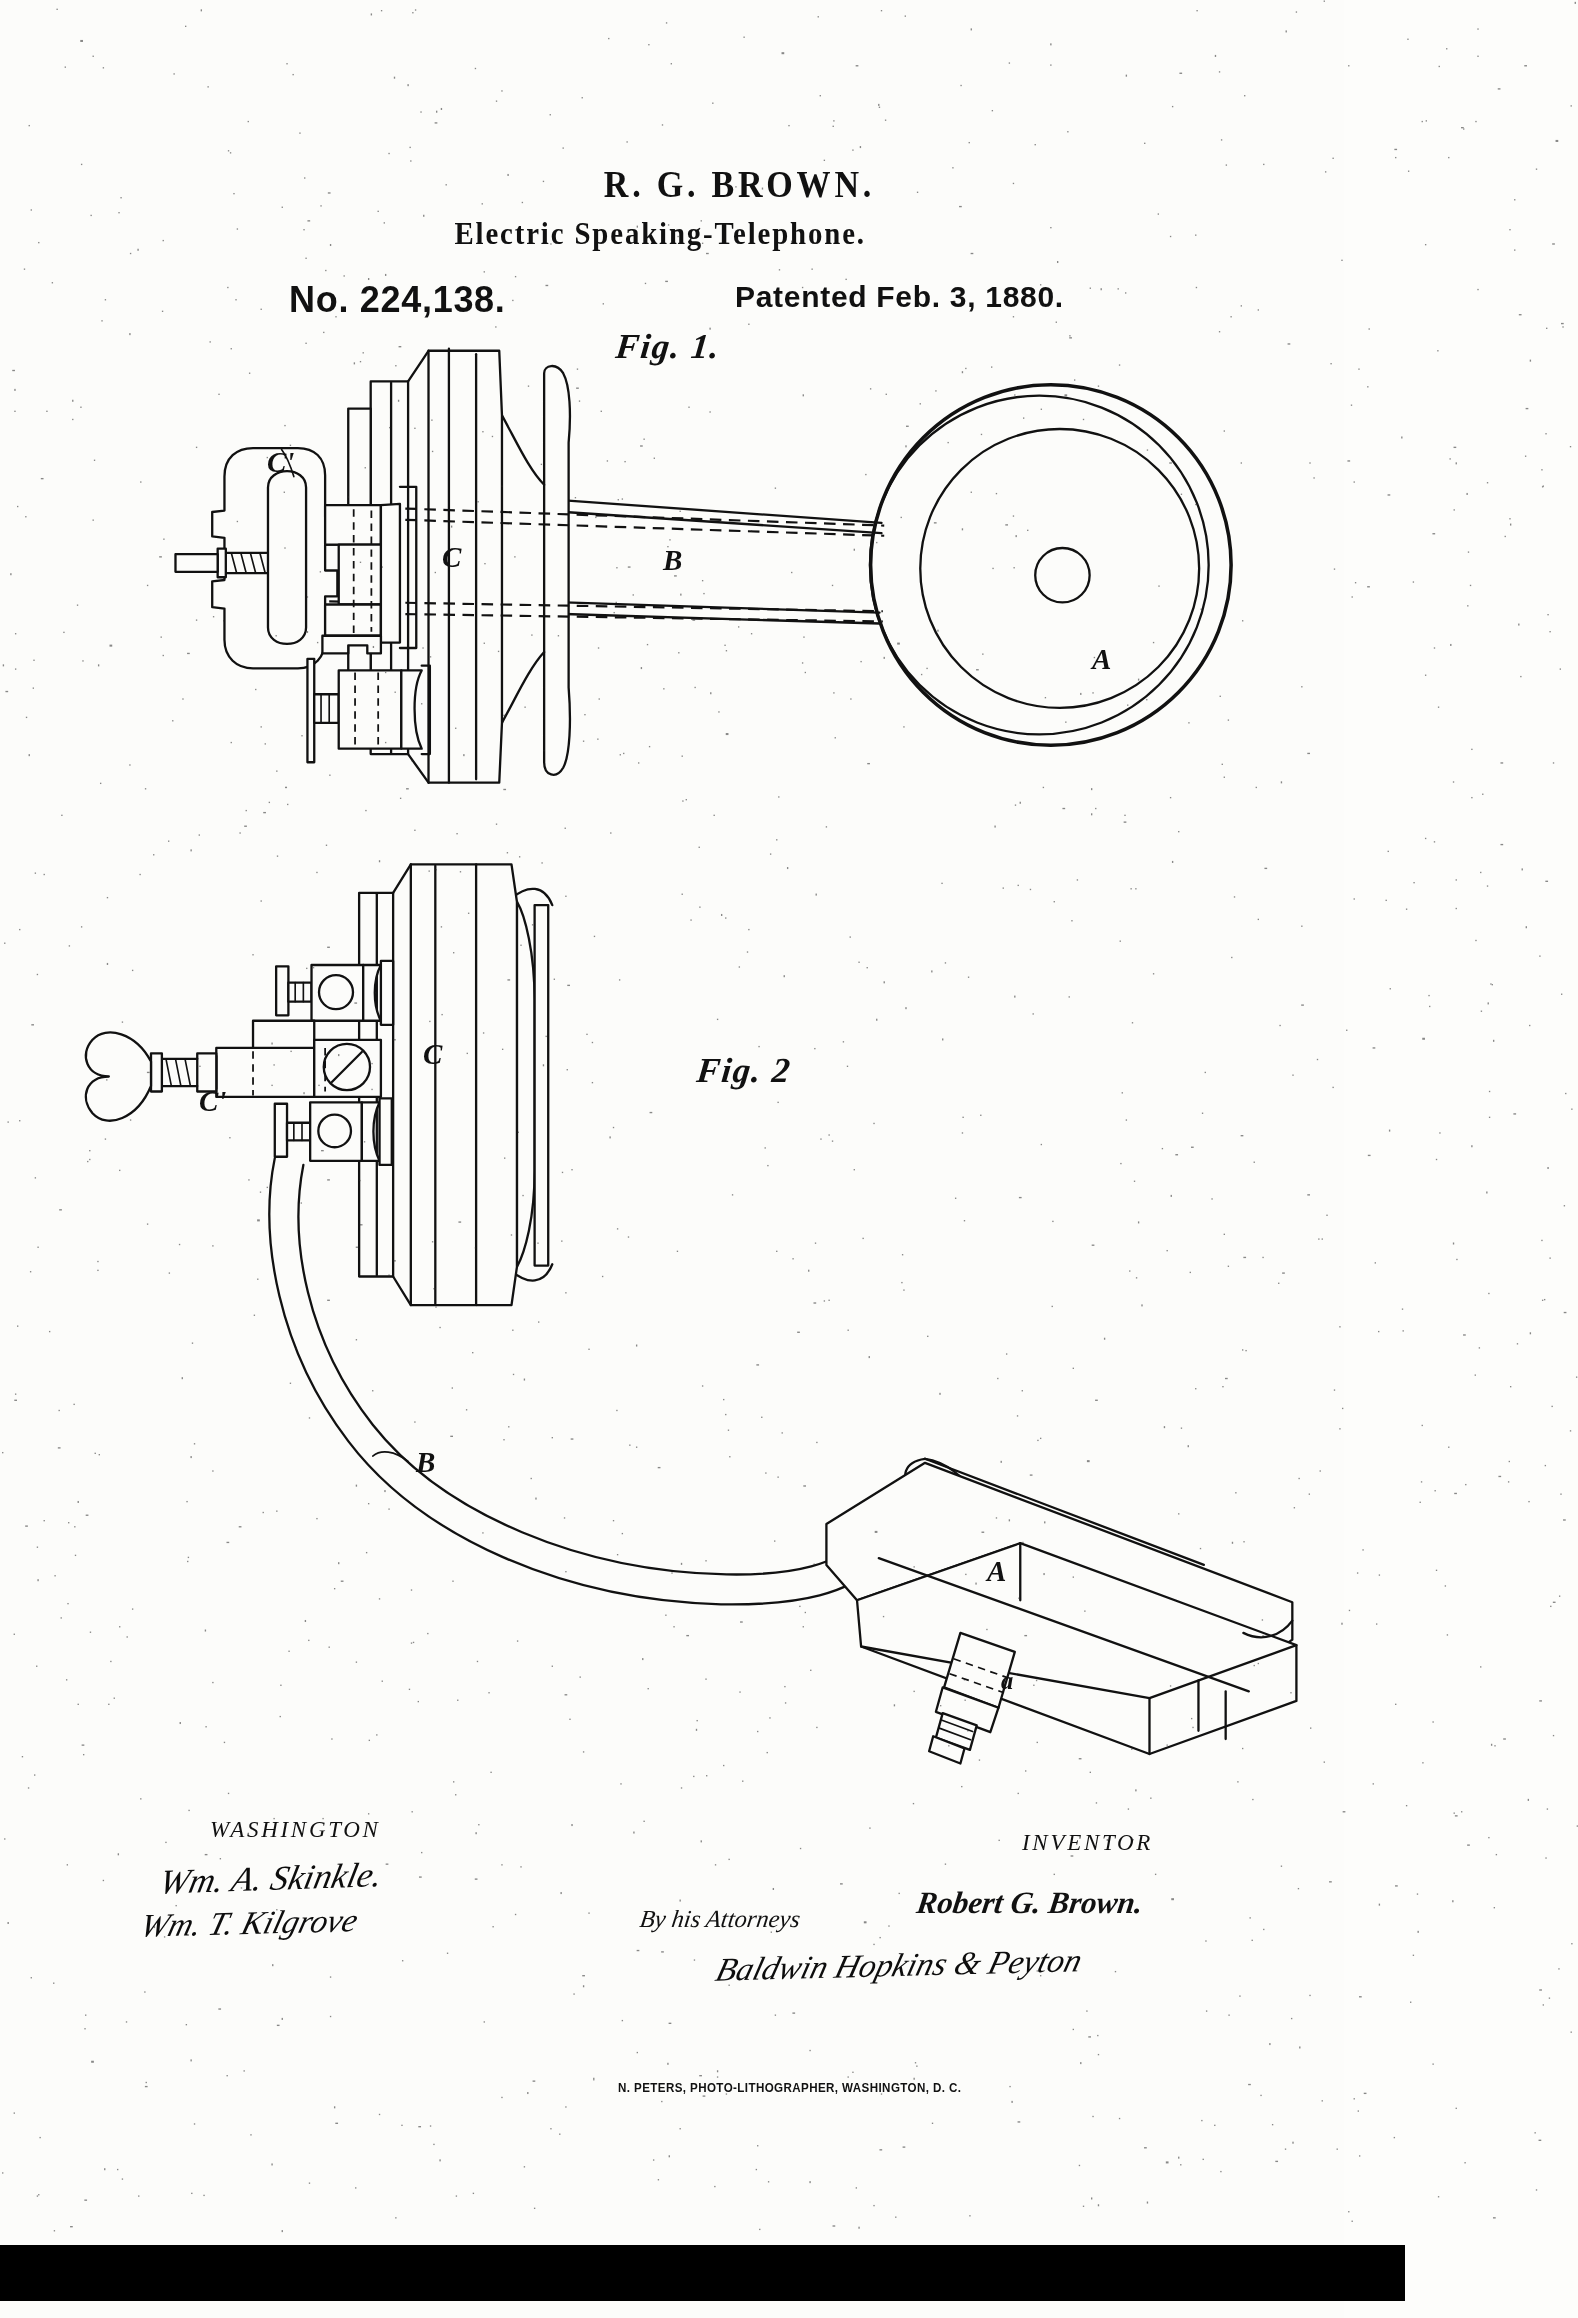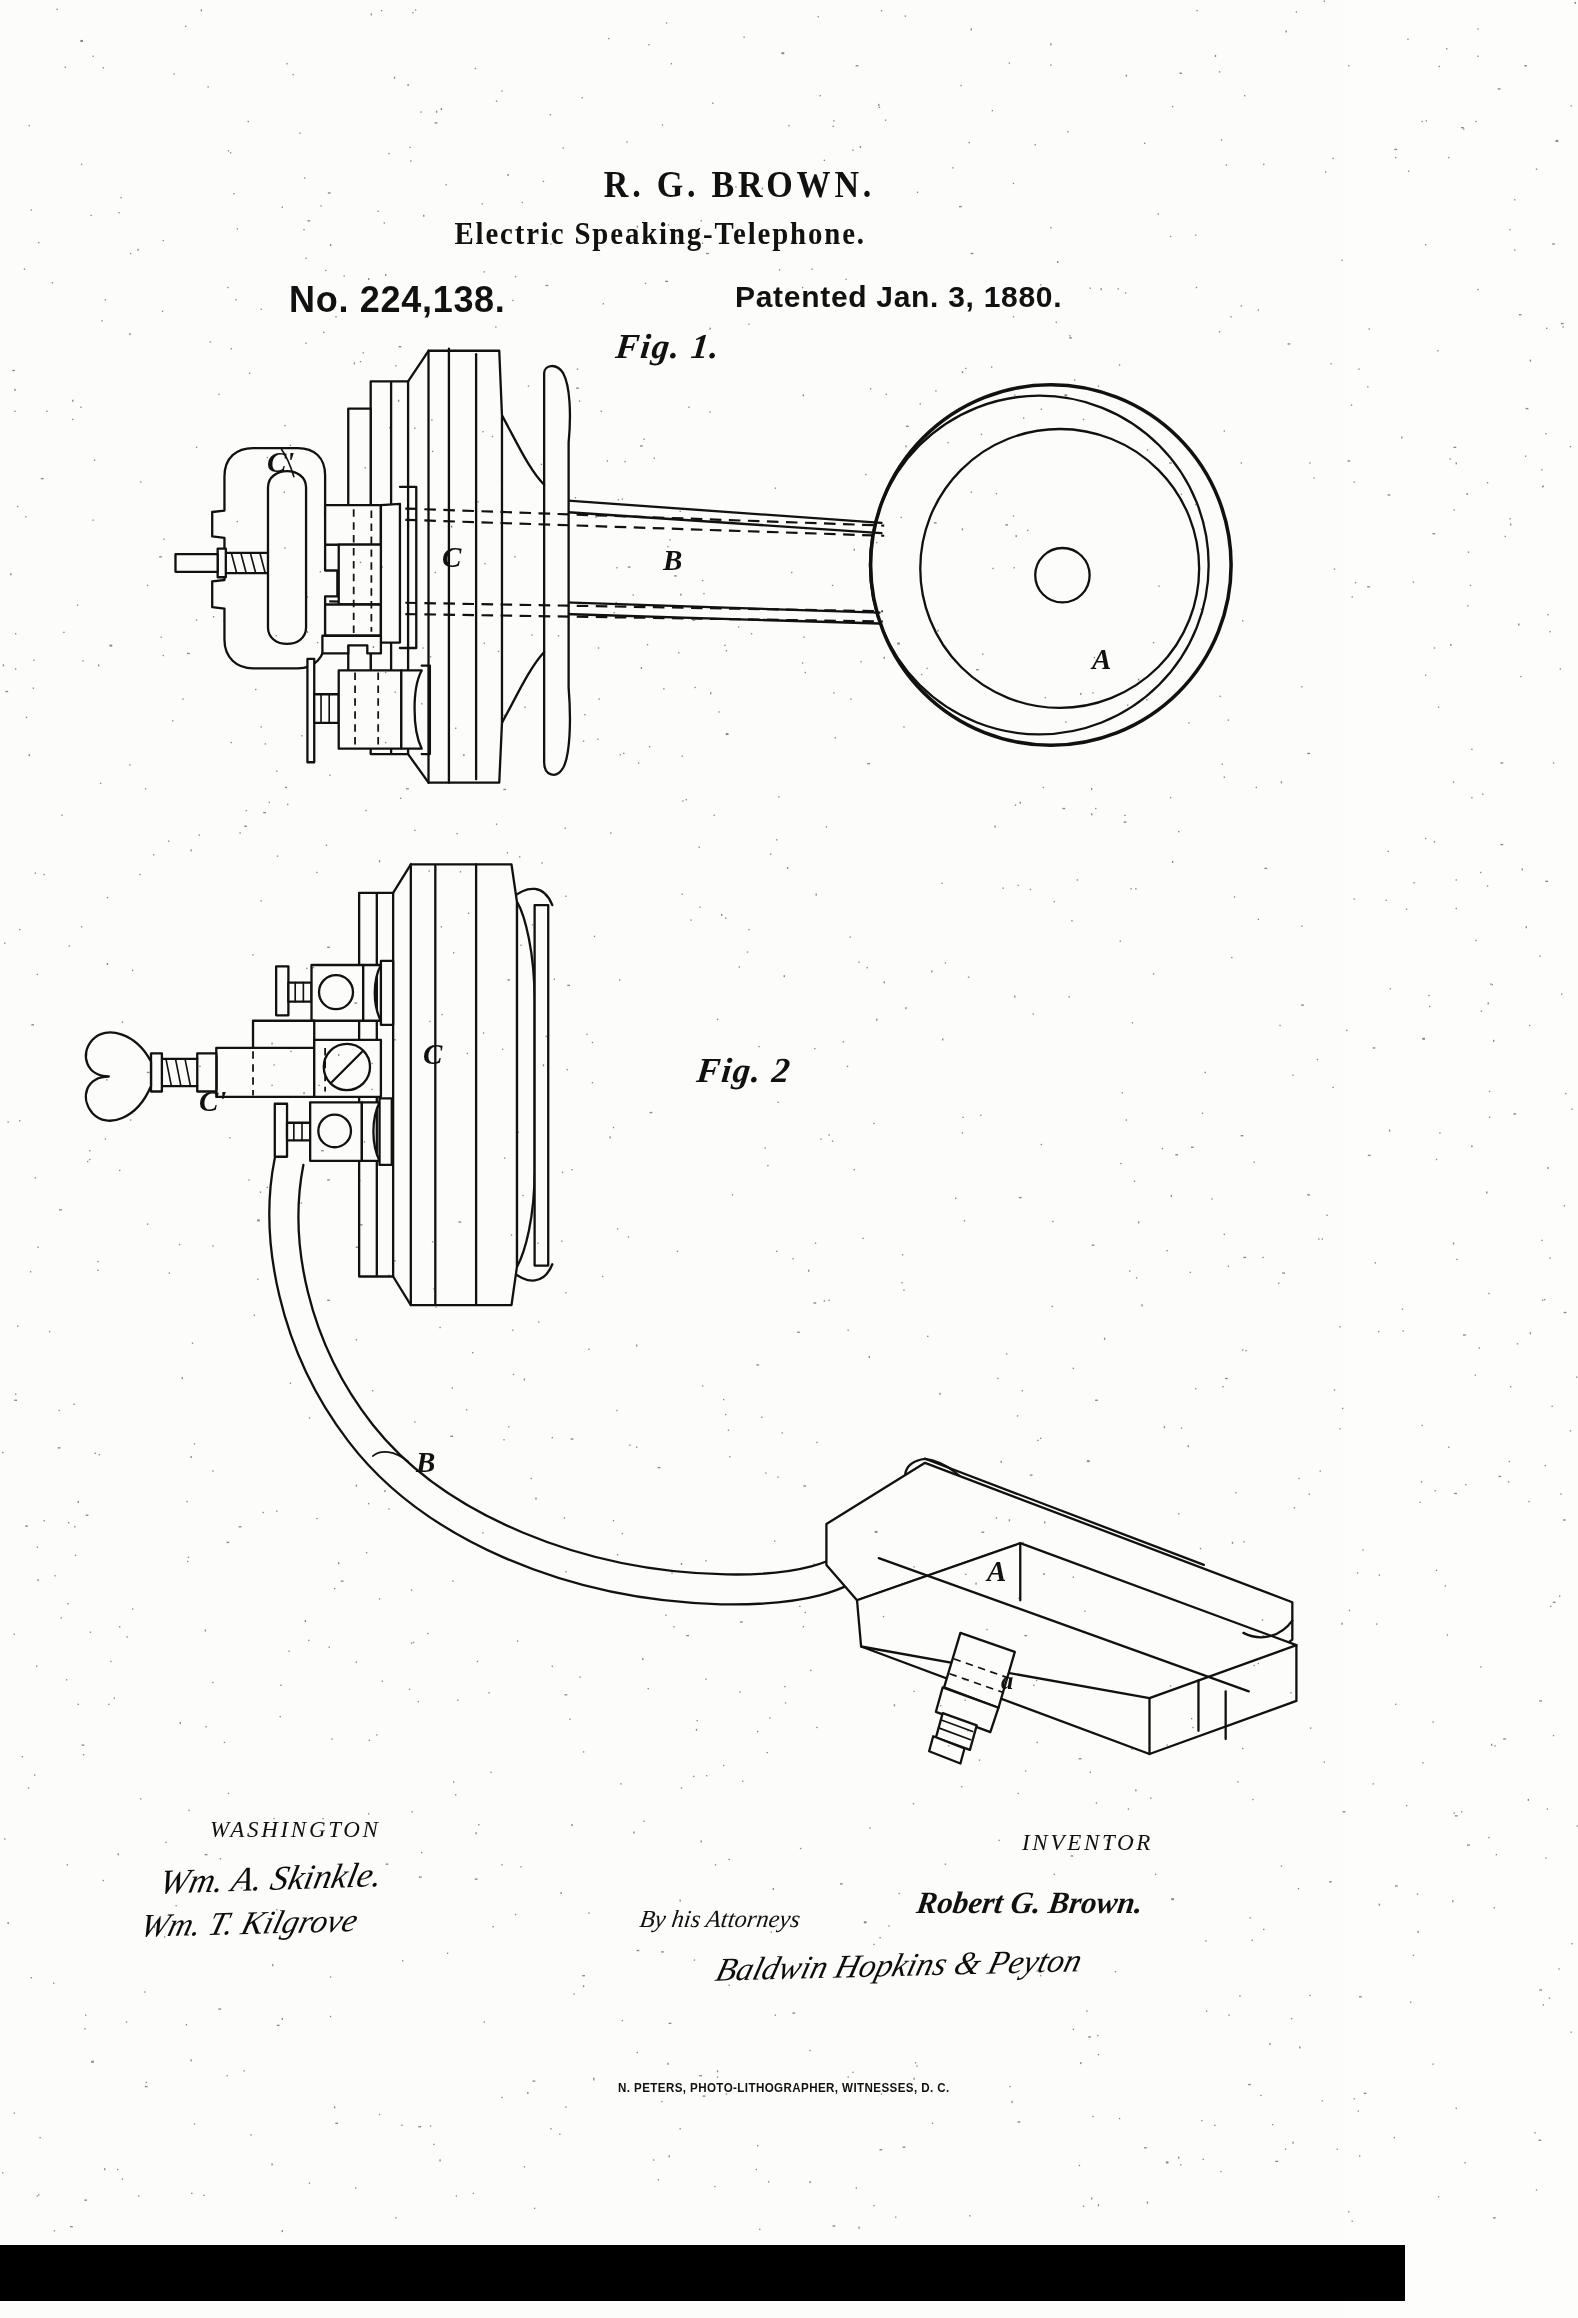--- a/index.html
+++ b/index.html
@@ -97,21 +97,21 @@
 <body>
 
 <div id="sheet">
 
   <div class="txt hdr-name" style="left:592px;top:163px;">R. G. BROWN.</div>
 
   <div class="txt hdr-sub" style="left:439px;top:216px;">Electric Speaking-Telephone.</div>
 
   <div class="txt hdr-no" style="left:289px;top:279px;">No. 224,138.</div>
 
-  <div class="txt hdr-date" style="left:735px;top:280px;">Patented Jan. 3, 1880.</div>
+  <div class="txt hdr-date" style="left:735px;top:280px;">Patented Feb. 3, 1880.</div>
 
   <div class="txt figlabel" style="left:616px;top:327px;">Fig. 1.</div>
 
   <svg width="1578" height="2319" viewBox="0 0 2320 3408">
     <g>
 
       <g>
         <circle class="ln-th" cx="1545" cy="830" r="265" fill="#fcfcfa"></circle>
         <circle class="ln" cx="1528" cy="830" r="249"></circle>
         <circle class="ln" cx="1558" cy="835" r="205"></circle>
@@ -338,21 +338,21 @@
   <div class="txt sig-hand2" style="left:142px;top:1905px;">Wm. T. Kilgrove</div>
 
   <div class="txt sig-head" style="left:1022px;top:1830px;">INVENTOR</div>
 
   <div class="txt inv-name" style="left:917px;top:1885px;">Robert G. Brown.</div>
 
   <div class="txt attorneys" style="left:640px;top:1905px;">By his Attorneys</div>
 
   <div class="txt sig-hand2" style="left:718px;top:1947px;">Baldwin Hopkins &amp; Peyton</div>
 
-  <div class="txt footer-credit" style="left:618px;top:2081px;">N. PETERS, PHOTO-LITHOGRAPHER, WITNESSES, D. C.</div>
+  <div class="txt footer-credit" style="left:618px;top:2081px;">N. PETERS, PHOTO-LITHOGRAPHER, WASHINGTON, D. C.</div>
 
   <div id="blackband" style="left:0px;top:2245px;width:1405px;height:56px;"></div>
 
   <svg id="speckle" viewBox="0 0 2320 3408" width="1578" height="2319">
       <rect x="2189" y="1641" width="2" height="2" fill="#2a2a2a"></rect>
       <rect x="1381" y="2047" width="2" height="3" fill="#2a2a2a"></rect>
       <rect x="910" y="1439" width="2" height="2" fill="#2a2a2a"></rect>
       <rect x="1849" y="454" width="2" height="2" fill="#2a2a2a"></rect>
       <rect x="961" y="672" width="2" height="2" fill="#2a2a2a"></rect>
       <rect x="1149" y="2105" width="2" height="2" fill="#2a2a2a"></rect>

